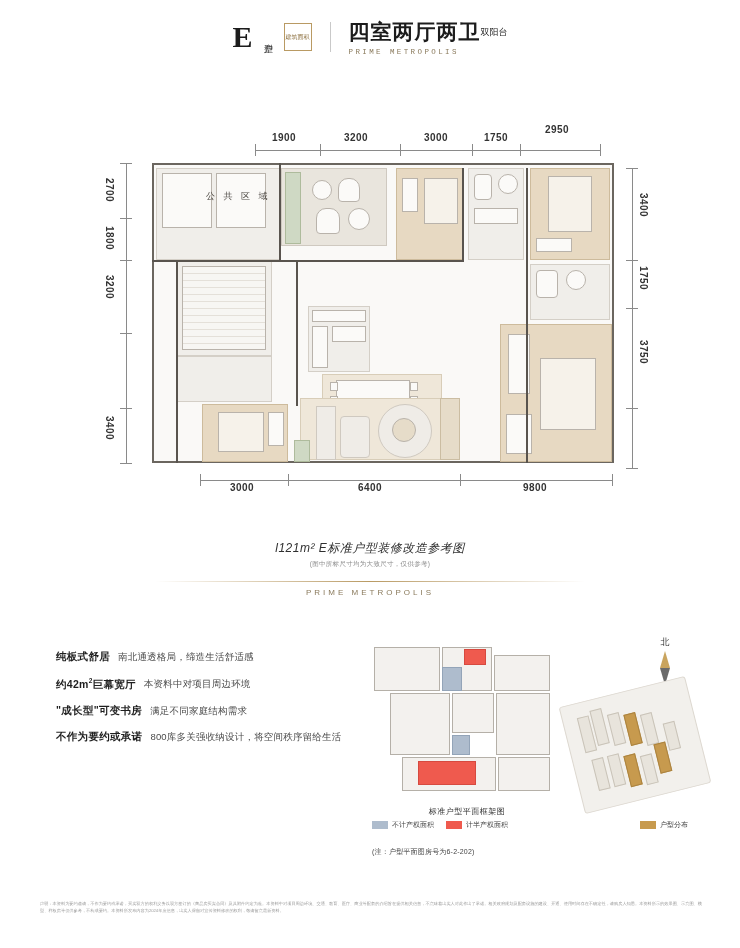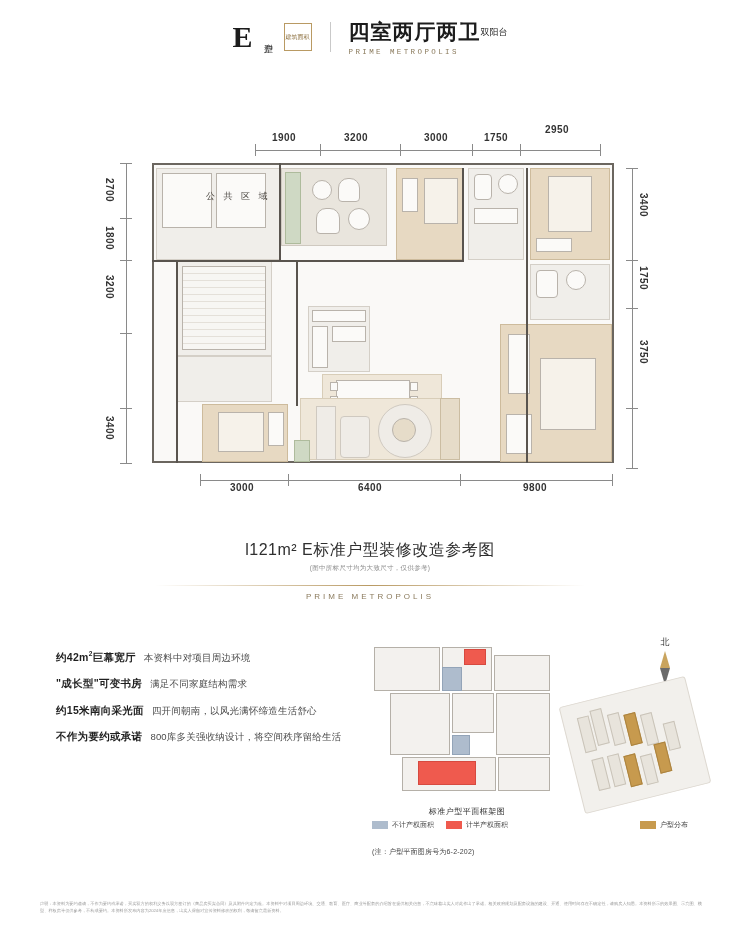--- a/index.html
+++ b/index.html
@@ -56,21 +56,21 @@
   .bal{background:#e9e5dd;border:1px solid #cfc9c0;}
   .green{background:#cfd9c4;border:1px solid #aebb9c;}
   .tile{background:#f0eeea;border:1px solid #d4cfc7;}
   .bedfloor{background:#e7d9c2;border:1px solid #cdbb9c;}
   .livfloor{background:#efe7d9;border:1px solid #d8cdb8;}
 
   
   .caption{
     width:100%;text-align:center;margin-top:2px;
   }
-  .cap1{font-size:16px;color:#2f2f2f;letter-spacing:0.5px;}
+  .cap1{font-size:12px;color:#2f2f2f;letter-spacing:0.5px;font-style:italic;}
   .cap2{font-size:6.5px;color:#8c8c8c;margin-top:3px;letter-spacing:0.3px;}
   .cap-rule{
     margin:12px auto 0;width:430px;height:1px;
     background:linear-gradient(to right,rgba(185,154,99,0),#b99a63,rgba(185,154,99,0));
   }
   .cap-brand{
     margin-top:6px;font-size:8px;letter-spacing:3px;color:#8a7a5c;
   }
 
   
@@ -269,30 +269,30 @@
 
 <div class="caption">
   <div class="cap1">l121m² E标准户型装修改造参考图</div>
   <div class="cap2">(图中所标尺寸均为大致尺寸，仅供参考)</div>
   <div class="cap-rule"></div>
   <div class="cap-brand">PRIME METROPOLIS</div>
 </div>
 
 <div class="features">
   <div class="frow">
+    <span class="fkey">纯板式舒居</span>
+    <span class="fval">南北通透格局，缔造生活舒适感</span>
+  </div>
+  <div class="frow">
     <span class="fkey"><span>约42m</span><sup>2</sup><span>巨幕宽厅</span></span>
     <span class="fval">本资料中对项目周边环境</span>
   </div>
   <div class="frow">
     <span class="fkey">"成长型"可变书房</span>
     <span class="fval">满足不同家庭结构需求</span>
-  </div>
-  <div class="frow">
-    <span class="fkey">约15米南向采光面</span>
-    <span class="fval">四开间朝南，以风光满怀缔造生活舒心</span>
   </div>
   <div class="frow">
     <span class="fkey">不作为要约或承诺</span>
     <span class="fval">800库多关强收纳设计，将空间秩序留给生活</span>
   </div>
 </div>
 
 <div class="mini">
   <div class="mini-box">
     <div class="mini-seg" style="left:2px;top:2px;width:66px;height:44px;"></div>

